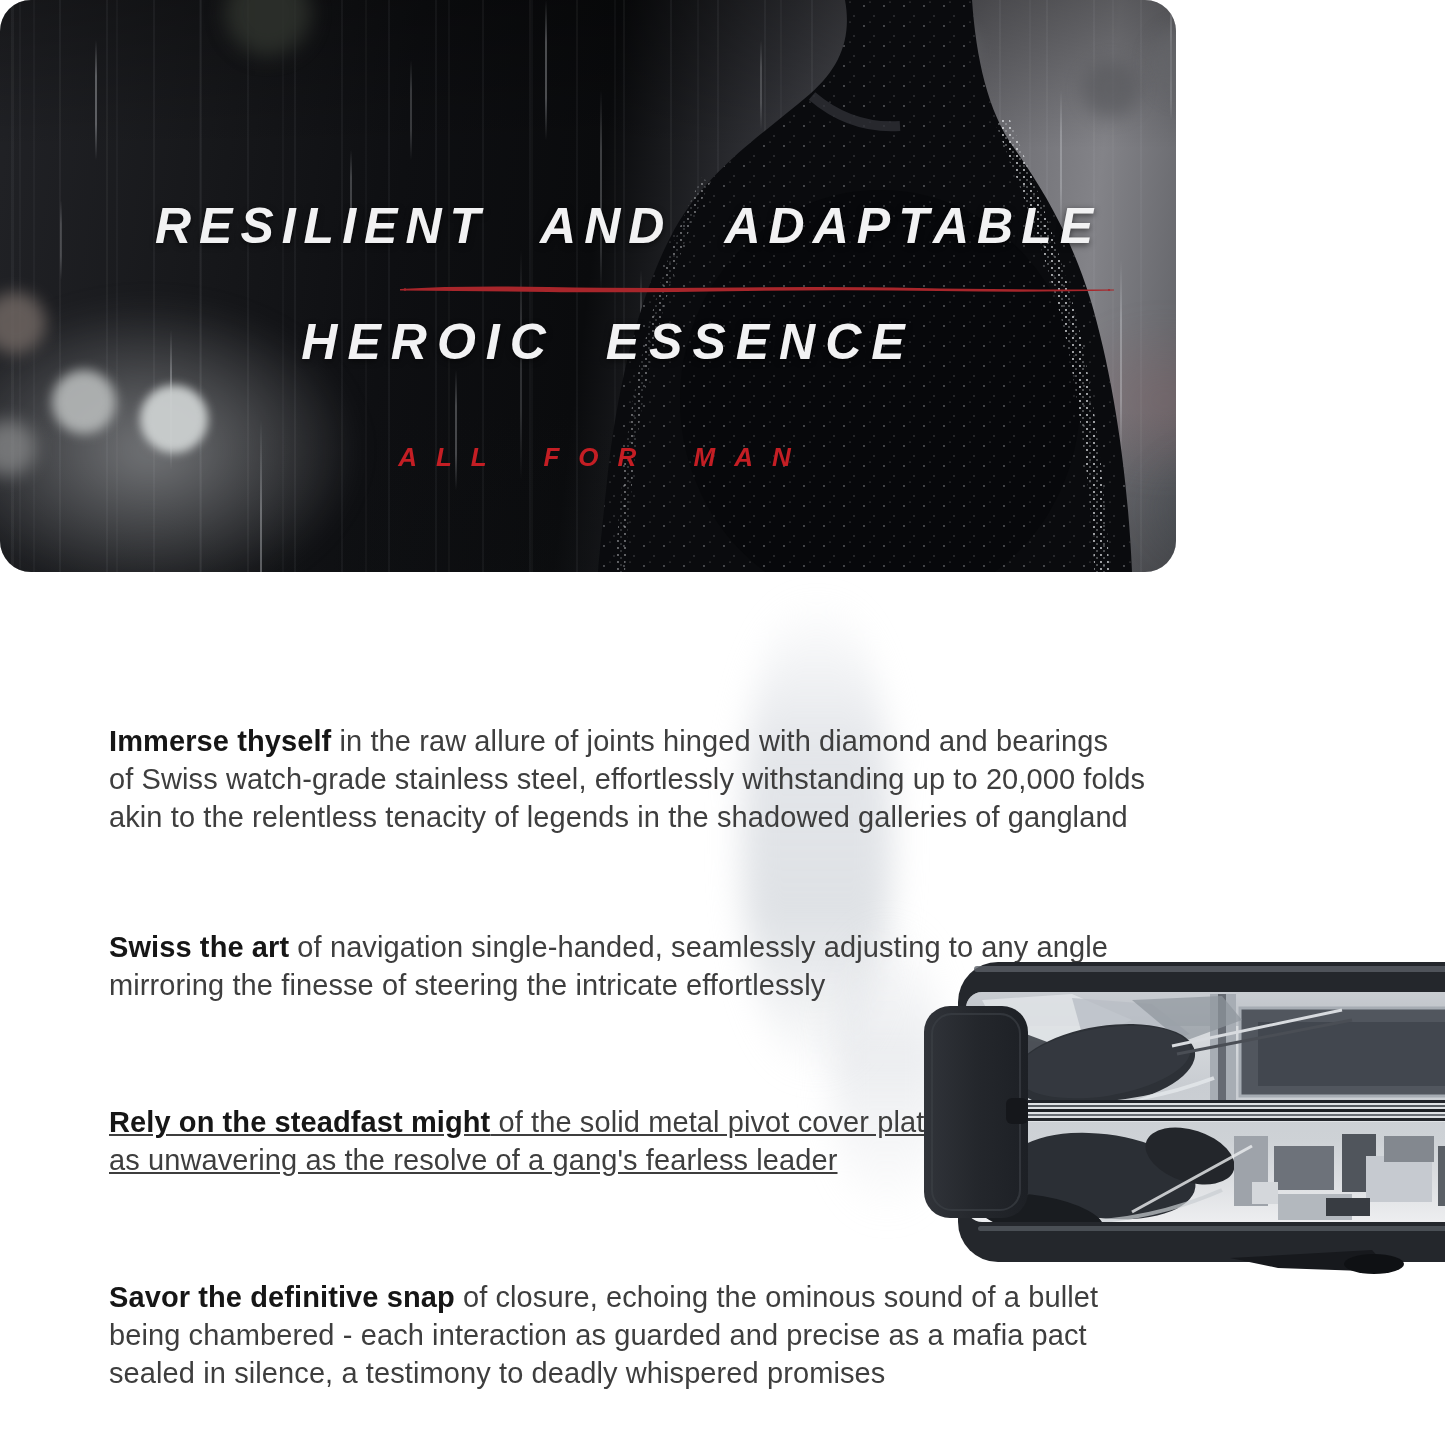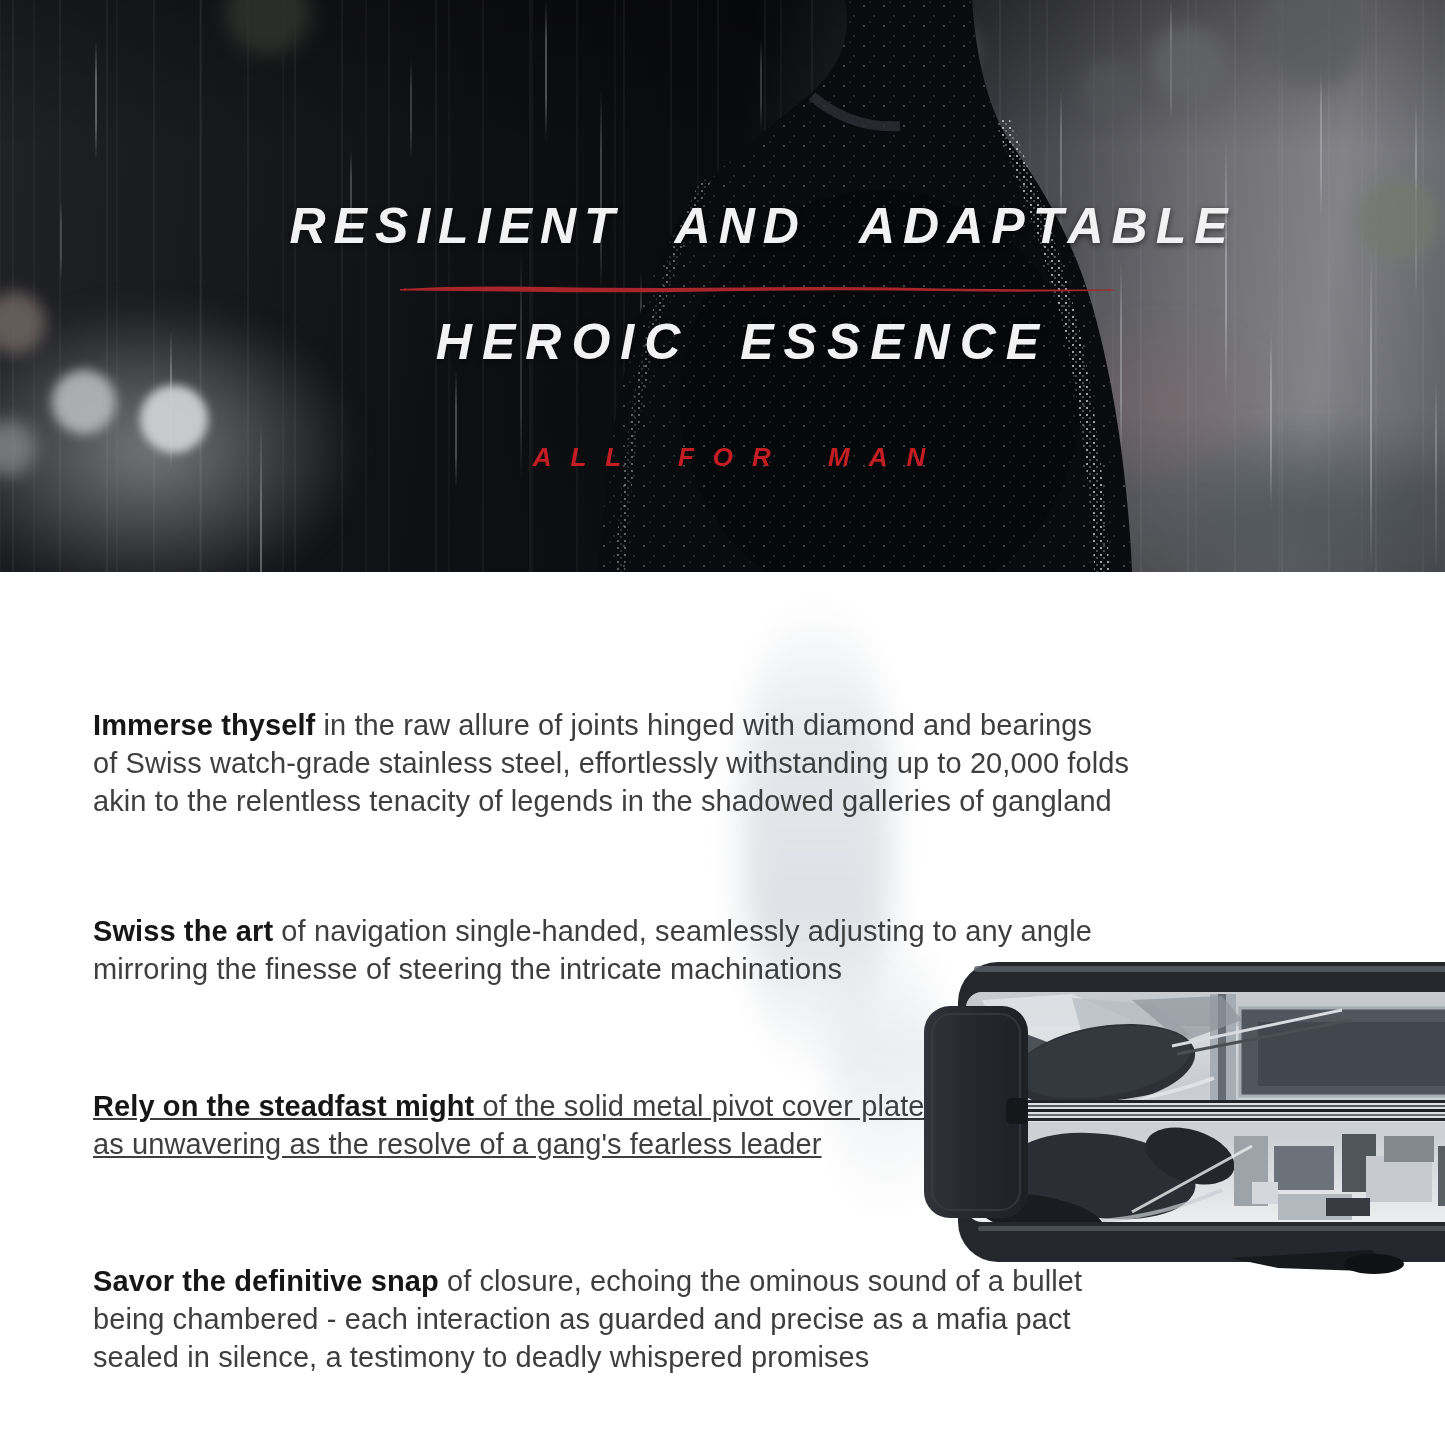--- a/index.html
+++ b/index.html
@@ -1,21 +1,21 @@
 <!DOCTYPE html>
 <html><head>
 <meta charset="utf-8">
 <style>
   html,body{margin:0;padding:0;background:#ffffff;}
   .canvas{position:relative;width:1445px;height:1445px;background:#ffffff;overflow:hidden;
           font-family:"Liberation Sans",sans-serif;}
   
-  .hero{position:absolute;left:0;top:0;width:1445px;height:572px;overflow:hidden;
+  .hero{position:absolute;left:0;top:0;width:1176px;height:572px;overflow:hidden;
         background:linear-gradient(97deg,#212226 0%,#17181b 18%,#0e0f12 34%,#0a0b0d 50%,
-                   #34353a 64%,#6b6b70 80%,#838388 90%,#5e5f64 100%);}
+                   #34353a 64%,#6b6b70 80%,#838388 90%,#5e5f64 100%);border-radius:31px;}
   .hero-shade{position:absolute;inset:0;
         background:linear-gradient(180deg,rgba(0,0,0,.30) 0%,rgba(0,0,0,0) 26%,
                    rgba(0,0,0,0) 72%,rgba(15,17,19,.32) 100%);}
   .hero-glow-bl{position:absolute;left:-60px;top:300px;width:420px;height:300px;
         background:radial-gradient(closest-side,rgba(148,150,153,.75),rgba(148,150,153,0));
         filter:blur(14px);}
   .hero-patch-pink{position:absolute;left:1050px;top:315px;width:230px;height:170px;
         background:radial-gradient(closest-side,rgba(134,100,103,.38),rgba(134,100,103,0));
         filter:blur(12px);}
   .hero-patch-teal{position:absolute;left:1130px;top:420px;width:340px;height:180px;
@@ -43,21 +43,21 @@
       transform:translateX(16px);font-size:26px;line-height:32px;font-style:italic;font-weight:bold;
       letter-spacing:19px;word-spacing:12px;color:#c41e24;}
   
   .ghost{position:absolute;filter:blur(16px);border-radius:48%;}
   .g1{left:742px;top:598px;width:150px;height:480px;
       background:linear-gradient(180deg,rgba(226,229,233,0) 0%,rgba(221,224,229,.8) 32%,
                  rgba(212,216,221,.75) 66%,rgba(230,232,235,0) 100%);}
   .g2{left:832px;top:920px;width:110px;height:300px;
       background:linear-gradient(180deg,rgba(224,227,231,0) 0%,rgba(219,222,227,.55) 45%,
                  rgba(228,230,234,0) 100%);}
-  .feature{position:absolute;left:93px;width:1180px;margin:0;font-size:29px;line-height:38px;
+  .feature{position:absolute;left:93px;width:1180px;margin:16px;font-size:29px;line-height:38px;
       color:#3e3e3e;white-space:pre-line;letter-spacing:.1px;}
   .feature .lead{font-weight:bold;color:#161616;}
   .f1{top:706px;} .f2{top:912px;} .f3{top:1087px;text-decoration:underline;} .f4{top:1262px;}
   .product{position:absolute;left:922px;top:950px;width:560px;height:335px;}
 </style>
 </head>
 <body>
 
 <div class="canvas">
 
@@ -144,21 +144,21 @@
   </section>
 
   <section>
     <div class="ghost g1"></div>
     <div class="ghost g2"></div>
 
     <p class="feature f1"><span class="lead">Immerse thyself</span><span> in the raw allure of joints hinged with diamond and bearings
 of Swiss watch-grade stainless steel, effortlessly withstanding up to 20,000 folds
 akin to the relentless tenacity of legends in the shadowed galleries of gangland</span></p>
     <p class="feature f2"><span class="lead">Swiss the art</span><span> of navigation single-handed, seamlessly adjusting to any angle
-mirroring the finesse of steering the intricate machinations</span></p>
+mirroring the finesse of steering the intricate effortlessly</span></p>
     <p class="feature f3"><span class="lead">Rely on the steadfast might</span><span> of the solid metal pivot cover plate
 as unwavering as the resolve of a gang's fearless leader</span></p>
     <p class="feature f4"><span class="lead">Savor the definitive snap</span><span> of closure, echoing the ominous sound of a bullet
 being chambered - each interaction as guarded and precise as a mafia pact
 sealed in silence, a testimony to deadly whispered promises</span></p>
 
     <figure class="product" style="margin:0;">
       <svg width="560" height="335" viewBox="0 0 560 335" aria-hidden="true">
         <defs>
           <linearGradient id="shellG" x1="0" y1="0" x2="0" y2="1">

